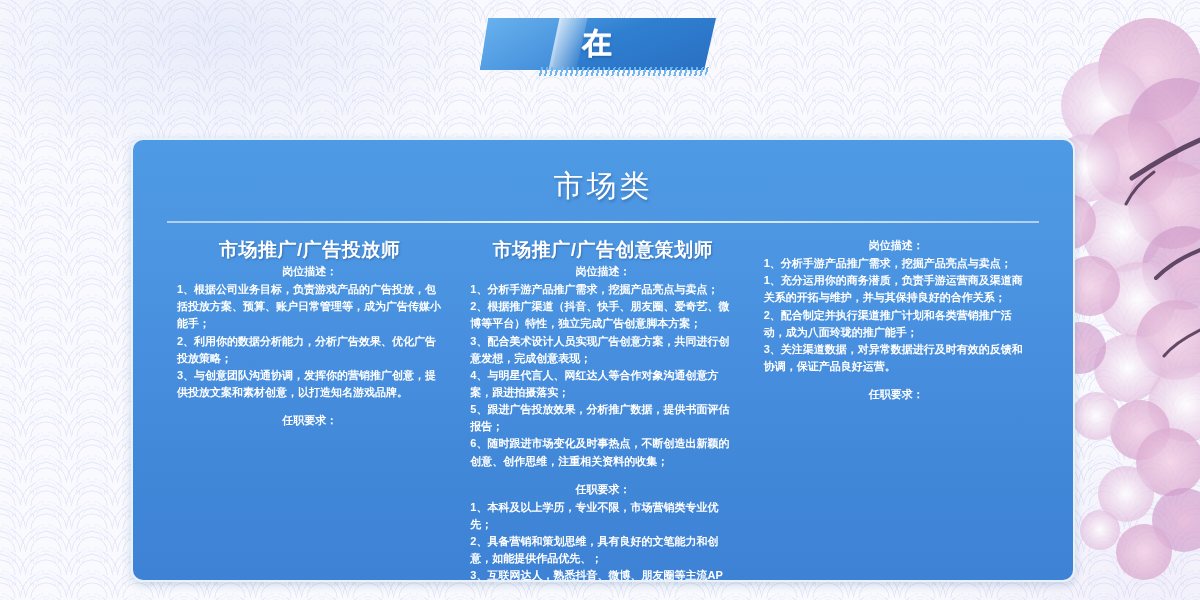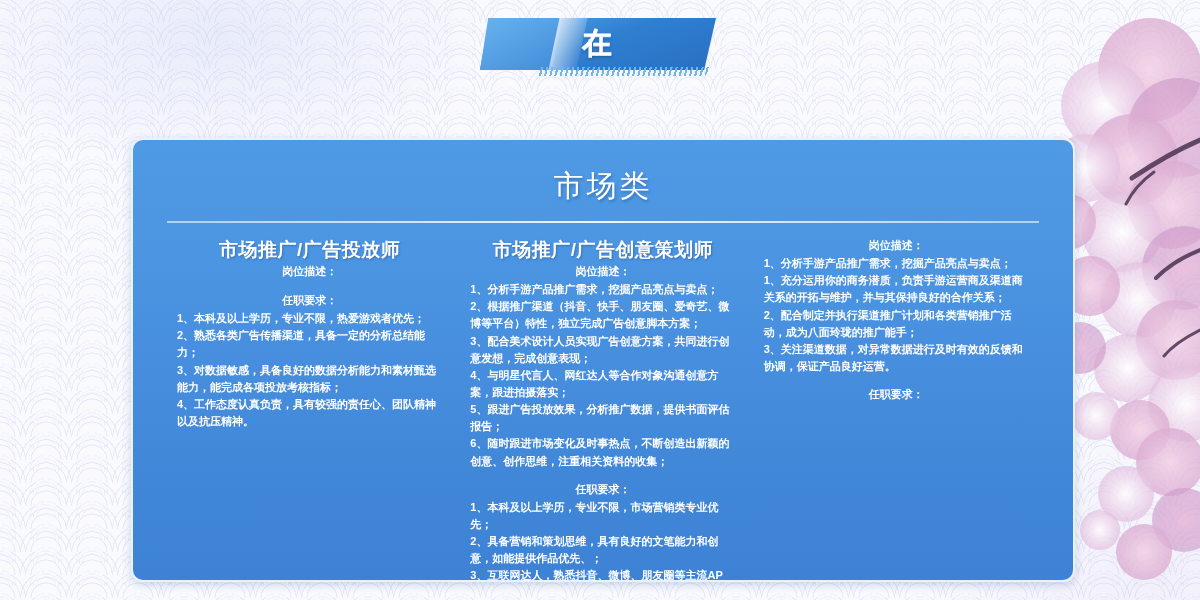--- a/index.html
+++ b/index.html
@@ -229,26 +229,25 @@
   <div id="panel">
 
     <div id="panel-title">市场类</div>
     <div id="panel-divider"></div>
 
     <div id="columns">
 
       <div class="col">
         <div class="col-title">市场推广/广告投放师</div>
         <div class="sec-head">岗位描述：</div>
+        <div class="sec-body">1、根据公司业务目标，负责游戏产品的广告投放，包括投放方案、预算、账户日常管理等，成为广告传媒小能手；
+2、利用你的数据分析能力，分析广告效果、优化广告投放策略；
+3、与创意团队沟通协调，发挥你的营销推广创意，提供投放文案和素材创意，以打造知名游戏品牌。</div>
         <div class="sec-gap"></div>
         <div class="sec-head">任职要求：</div>
-        <div class="sec-body">1、本科及以上学历，专业不限，热爱游戏者优先；
-2、熟悉各类广告传播渠道，具备一定的分析总结能力；
-3、对数据敏感，具备良好的数据分析能力和素材甄选能力，能完成各项投放考核指标；
-4、工作态度认真负责，具有较强的责任心、团队精神以及抗压精神。</div>
       </div>
 
       <div class="col">
         <div class="col-title">市场推广/广告创意策划师</div>
         <div class="sec-head">岗位描述：</div>
         <div class="sec-body">1、分析手游产品推广需求，挖掘产品亮点与卖点；
 2、根据推广渠道（抖音、快手、朋友圈、爱奇艺、微博等平台）特性，独立完成广告创意脚本方案；
 3、配合美术设计人员实现广告创意方案，共同进行创意发想，完成创意表现；
 4、与明星代言人、网红达人等合作对象沟通创意方案，跟进拍摄落实；
 5、跟进广告投放效果，分析推广数据，提供书面评估报告；

